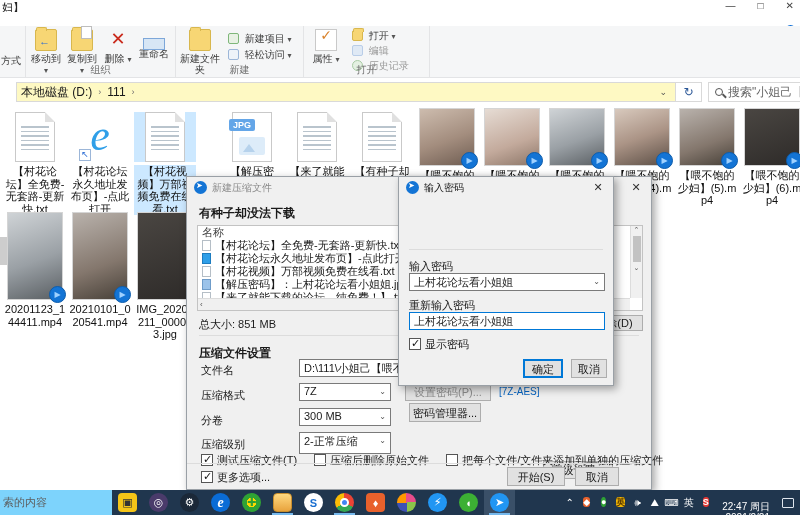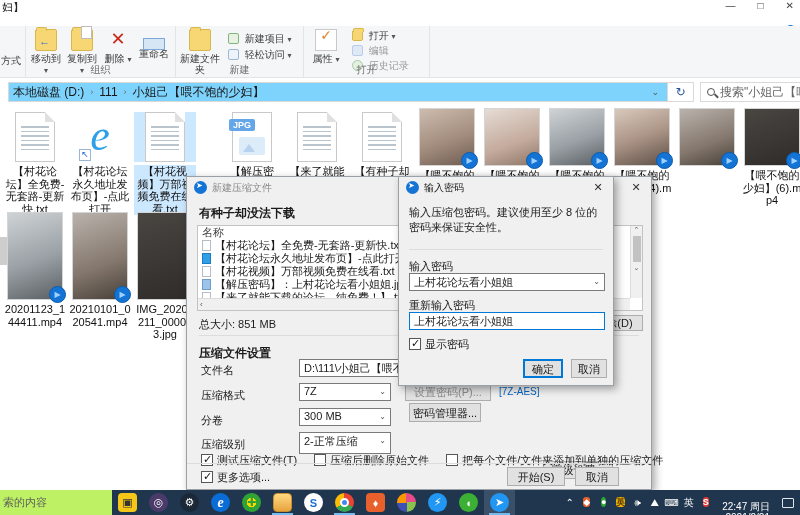--- a/index.html
+++ b/index.html
@@ -28,21 +28,21 @@
   .folder-shape { background:#f7d674; border:1px solid #d8b74e; border-radius:2px; position:relative; }
   .folder-shape::before { content:""; position:absolute; left:0; top:-3px; width:9px; height:3px;
     background:#f7d674; border:1px solid #d8b74e; border-bottom:none; border-radius:2px 2px 0 0; }
   .arrow-blue { position:absolute; left:3px; top:6px; color:#2b6cd4; font-weight:bold; font-size:11px; }
   .pages-shape { background:#fff; border:1px solid #bdbdbd; position:absolute; }
   .x-red { color:#ca2b1d; font-weight:bold; font-size:18px; line-height:20px; }
   .caret { font-size:8px; color:#555; }
 
   
   #addrrow { position:absolute; left:0; top:79px; width:800px; height:26px; background:#fff; display:flex; align-items:center; }
-  #addrbox { position:relative; height:20px; flex:0 0 660px; margin-left:8px; border:1px solid #d9d9d9; display:flex; align-items:center; background:#7dd3fc; }
+  #addrbox { position:relative; height:20px; flex:0 0 660px; margin-left:16px; border:1px solid #d9d9d9; display:flex; align-items:center; background:#fef9c3; }
   .crumb { padding:0 4px; color:#1a1a1a; white-space:nowrap; }
   .crumb-sep { color:#6d6d6d; font-size:9px; padding:0 2px; }
   #addr-dd { margin-left:auto; color:#555; font-size:9px; padding:0 8px; }
   #refreshbtn { flex:0 0 26px; height:20px; border:1px solid #d9d9d9; border-left:none; text-align:center; line-height:18px; color:#2b5797; font-size:12px; }
   #searchbox { position:relative; height:20px; flex:0 0 104px; margin-left:6px; border:1px solid #d9d9d9; display:flex; align-items:center; color:#666; overflow:hidden; white-space:nowrap; }
   .mag { display:inline-block; width:8px; height:8px; border:1.4px solid #555; border-radius:50%; position:relative; margin:0 5px 0 6px; flex:0 0 auto; }
   .mag::after { content:""; position:absolute; left:6px; top:6px; width:5px; height:1.5px; background:#555; transform:rotate(45deg); }
 
   
   #filearea { position:absolute; left:0; top:105px; width:800px; height:385px; background:#fff; }
@@ -98,21 +98,21 @@
   .arc-row .fi.img { background:#9cc3ea; border-color:#6f9cc9; }
   .arc-hscroll { position:absolute; left:0; bottom:0; height:12px; width:calc(100% - 12px); background:#f0f0f0; border-top:1px solid #dcdcdc; color:#555; font-size:8px; line-height:11px; padding-left:2px; }
   .arc-vscroll { position:absolute; right:0; top:0; width:12px; height:calc(100% - 12px); background:#f0f0f0; border-left:1px solid #dcdcdc; color:#555; font-size:7px; text-align:center; }
   .arc-vthumb { width:8px; height:26px; background:#c2c2c2; margin:2px auto; }
   .fld-label { position:absolute; left:14px; font-size:11px; color:#1a1a1a; }
   .fld-ctl { position:absolute; font-size:11px; }
   .link-blue { color:#0563c1; font-size:10px; }
 
   
   #taskbar { position:absolute; left:0; top:490px; width:800px; height:25px; background:#20364e; display:flex; align-items:center; }
-  #tb-search { width:112px; height:25px; background:#bef264; color:#5c5c5c; font-size:11px; line-height:25px; padding-left:3px; overflow:hidden; white-space:nowrap; flex:0 0 auto; }
+  #tb-search { width:112px; height:25px; background:#7dd3fc; color:#5c5c5c; font-size:11px; line-height:25px; padding-left:3px; overflow:hidden; white-space:nowrap; flex:0 0 auto; }
   .tb-ico { width:31px; height:25px; position:relative; display:flex; align-items:center; justify-content:center; flex:0 0 auto; }
   .tb-ico .g { width:19px; height:19px; border-radius:4px; display:flex; align-items:center; justify-content:center; color:#fff; font-size:11px; font-weight:bold; }
   .tb-ico.active { background:#3a5068; }
   .tb-ico.open::after { content:""; position:absolute; left:5px; bottom:0; width:21px; height:2px; background:#76b9ed; }
   .round { border-radius:50% !important; }
   #tray { margin-left:auto; display:flex; align-items:center; color:#fff; }
   .tray-ico { width:17px; text-align:center; font-size:10px; color:#fff; flex:0 0 auto; }
   .tray-chip { width:13px; height:13px; border-radius:3px; margin:0 auto; font-size:9px; line-height:13px; color:#fff; font-weight:bold; }
   #clock { text-align:right; font-size:10px; line-height:11px; margin:18px 6px 0 8px; }
   #action-center { width:24px; height:25px; display:flex; align-items:center; justify-content:center; }
@@ -204,21 +204,20 @@
     </div>
 
   </div>
 
   <div id="addrrow">
     <div id="addrbox">
       <span class="crumb">本地磁盘 (D:)</span>
       <span class="crumb-sep">›</span>
       <span class="crumb">111</span>
       <span class="crumb-sep">›</span>
-      <span class="crumb">小姐己【喂不饱的少妇】</span>
       <span id="addr-dd">⌄</span>
     </div>
     <div id="refreshbtn">↻</div>
     <div id="searchbox">
       <span class="mag"></span>
       <span>搜索"小姐己【喂不…</span>
     </div>
   </div>
 
   <div id="filearea">
@@ -292,20 +291,21 @@
     <div class="fcell" style="left:611px;top:3px;">
       <div class="fthumb imgthumb ph-c">
           <span class="vbadge">▶</span>
         </div>
       <div class="flabel">【喂不饱的少妇】(4).mp4</div>
     </div>
     <div class="fcell" style="left:676px;top:3px;">
       <div class="fthumb imgthumb ph-d">
           <span class="vbadge">▶</span>
         </div>
+      <div class="flabel">【喂不饱的少妇】(5).mp4</div>
     </div>
     <div class="fcell" style="left:741px;top:3px;">
       <div class="fthumb imgthumb ph-f">
           <span class="vbadge">▶</span>
         </div>
       <div class="flabel">【喂不饱的少妇】(6).mp4</div>
     </div>
 
     <div class="fcell" style="left:4px;top:107px;">
       <div class="fthumb tallthumb ph-e">
@@ -400,21 +400,20 @@
       <span class="btn" style="position:absolute;left:388px;top:3px;width:44px;height:19px;line-height:18px;">取消</span>
     </div>
   </div>
 
   <div class="dlg" id="pwd-dlg" style="left:398px;top:176px;width:216px;height:210px;z-index:20;">
     <div class="dlg-title">
       <span class="app-dot"></span>
       <span class="ttl">输入密码</span>
       <span class="dlg-close">✕</span>
     </div>
-    <div style="position:absolute;left:10px;top:28px;width:196px;font-size:11px;line-height:15px;">输入压缩包密码。建议使用至少 8 位的密码来保证安全性。</div>
     <div class="sep-h" style="top:72px;left:10px;right:10px;"></div>
 
     <div style="position:absolute;left:10px;top:82px;font-size:11px;">输入密码</div>
     <div class="tbox" style="position:absolute;left:10px;top:96px;width:196px;height:18px;"><span>上村花论坛看小姐姐</span><span class="ddv">⌄</span></div>
 
     <div style="position:absolute;left:10px;top:121px;font-size:11px;">重新输入密码</div>
     <div class="tbox focus" style="position:absolute;left:10px;top:135px;width:196px;height:18px;">上村花论坛看小姐姐</div>
 
     <div style="position:absolute;left:10px;top:160px;font-size:11px;">
       <span class="cb on"></span><span>显示密码</span>

